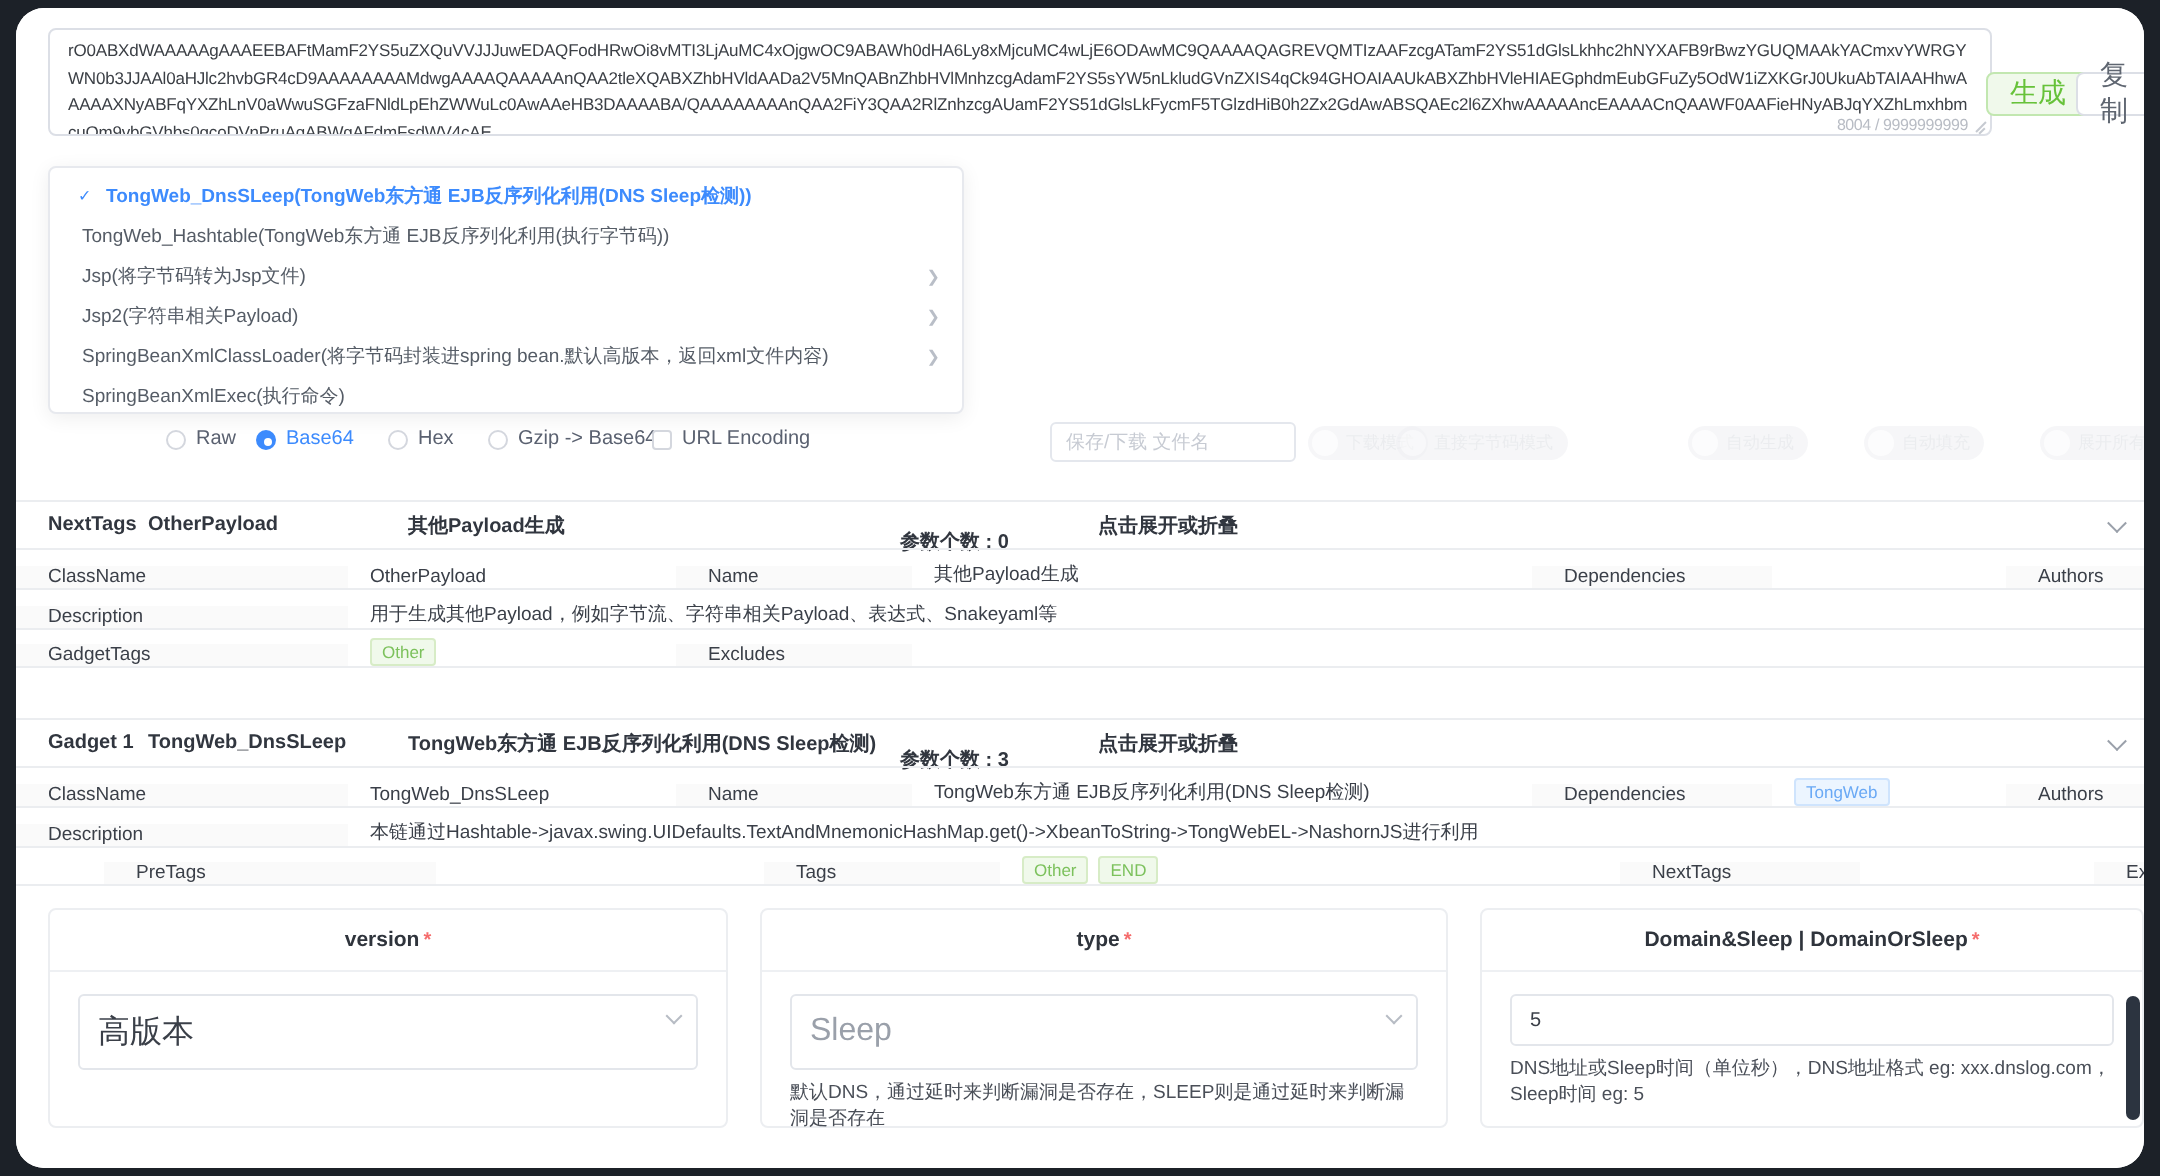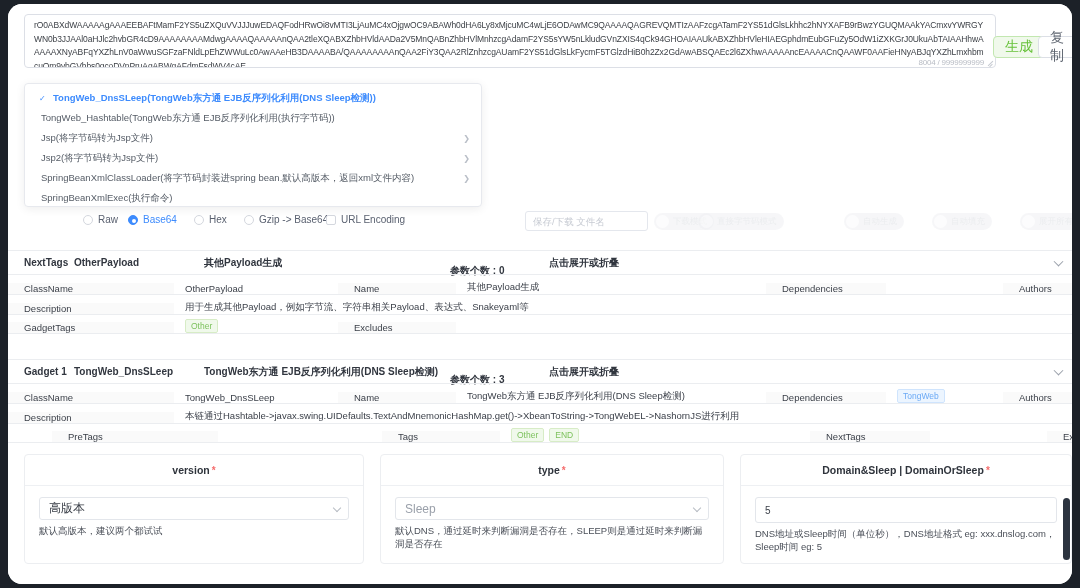--- a/index.html
+++ b/index.html
@@ -211,25 +211,25 @@
   }
   .card-title {
     height: 31px; border-bottom: 1px solid #eef0f3;
     display: flex; align-items: center; justify-content: center;
     font-size: 10.5px; font-weight: bold; color: #2f343c;
   }
   .req { color: #f56c6c; margin-left: 2px; font-size: 10px; }
   .card-body { padding: 11px 14px 0 14px; }
   .sel-input {
     position: relative;
-    height: 23px;
+    height: 38px;
     border: 1px solid #e3e6eb; border-radius: 3px;
     display: flex; align-items: center;
     padding: 0 22px 0 9px;
-    font-size: 12px; color: #3a3f48;
+    font-size: 16px; color: #3a3f48;
     background: #fff;
     cursor: pointer;
   }
   .sel-input.placeholder-txt { color: #9aa0aa; }
   .sel-chev {
     position: absolute; right: 8px; top: 7px;
     width: 6px; height: 6px;
     border-right: 1px solid #b7bcc4; border-bottom: 1px solid #b7bcc4;
     transform: rotate(45deg);
   }
@@ -272,21 +272,21 @@
           <span>TongWeb_DnsSLeep(TongWeb东方通 EJB反序列化利用(DNS Sleep检测))</span>
         </div>
         <div class="dd-item">
           <span>TongWeb_Hashtable(TongWeb东方通 EJB反序列化利用(执行字节码))</span>
         </div>
         <div class="dd-item">
           <span>Jsp(将字节码转为Jsp文件)</span>
           <span class="dd-arrow">❯</span>
         </div>
         <div class="dd-item">
-          <span>Jsp2(将字节码转为Jsp文件)</span>
+          <span>Jsp2(字符串相关Payload)</span>
           <span class="dd-arrow">❯</span>
         </div>
         <div class="dd-item">
           <span>SpringBeanXmlClassLoader(将字节码封装进spring bean.默认高版本，返回xml文件内容)</span>
           <span class="dd-arrow">❯</span>
         </div>
         <div class="dd-item">
           <span>SpringBeanXmlExec(执行命令)</span>
         </div>
       </div>
@@ -433,21 +433,20 @@
         <div class="card" style="left: 16px; width: 340px;">
           <div class="card-title">
             <span>version</span>
             <span class="req">*</span>
           </div>
           <div class="card-body">
             <div class="sel-input">
               <span>高版本</span>
               <span class="sel-chev"></span>
             </div>
-            <div class="hint">默认高版本，建议两个都试试</div>
           </div>
         </div>
         <div class="card" style="left: 372px; width: 344px;">
           <div class="card-title">
             <span>type</span>
             <span class="req">*</span>
           </div>
           <div class="card-body">
             <div class="sel-input placeholder-txt">
               <span>Sleep</span>

